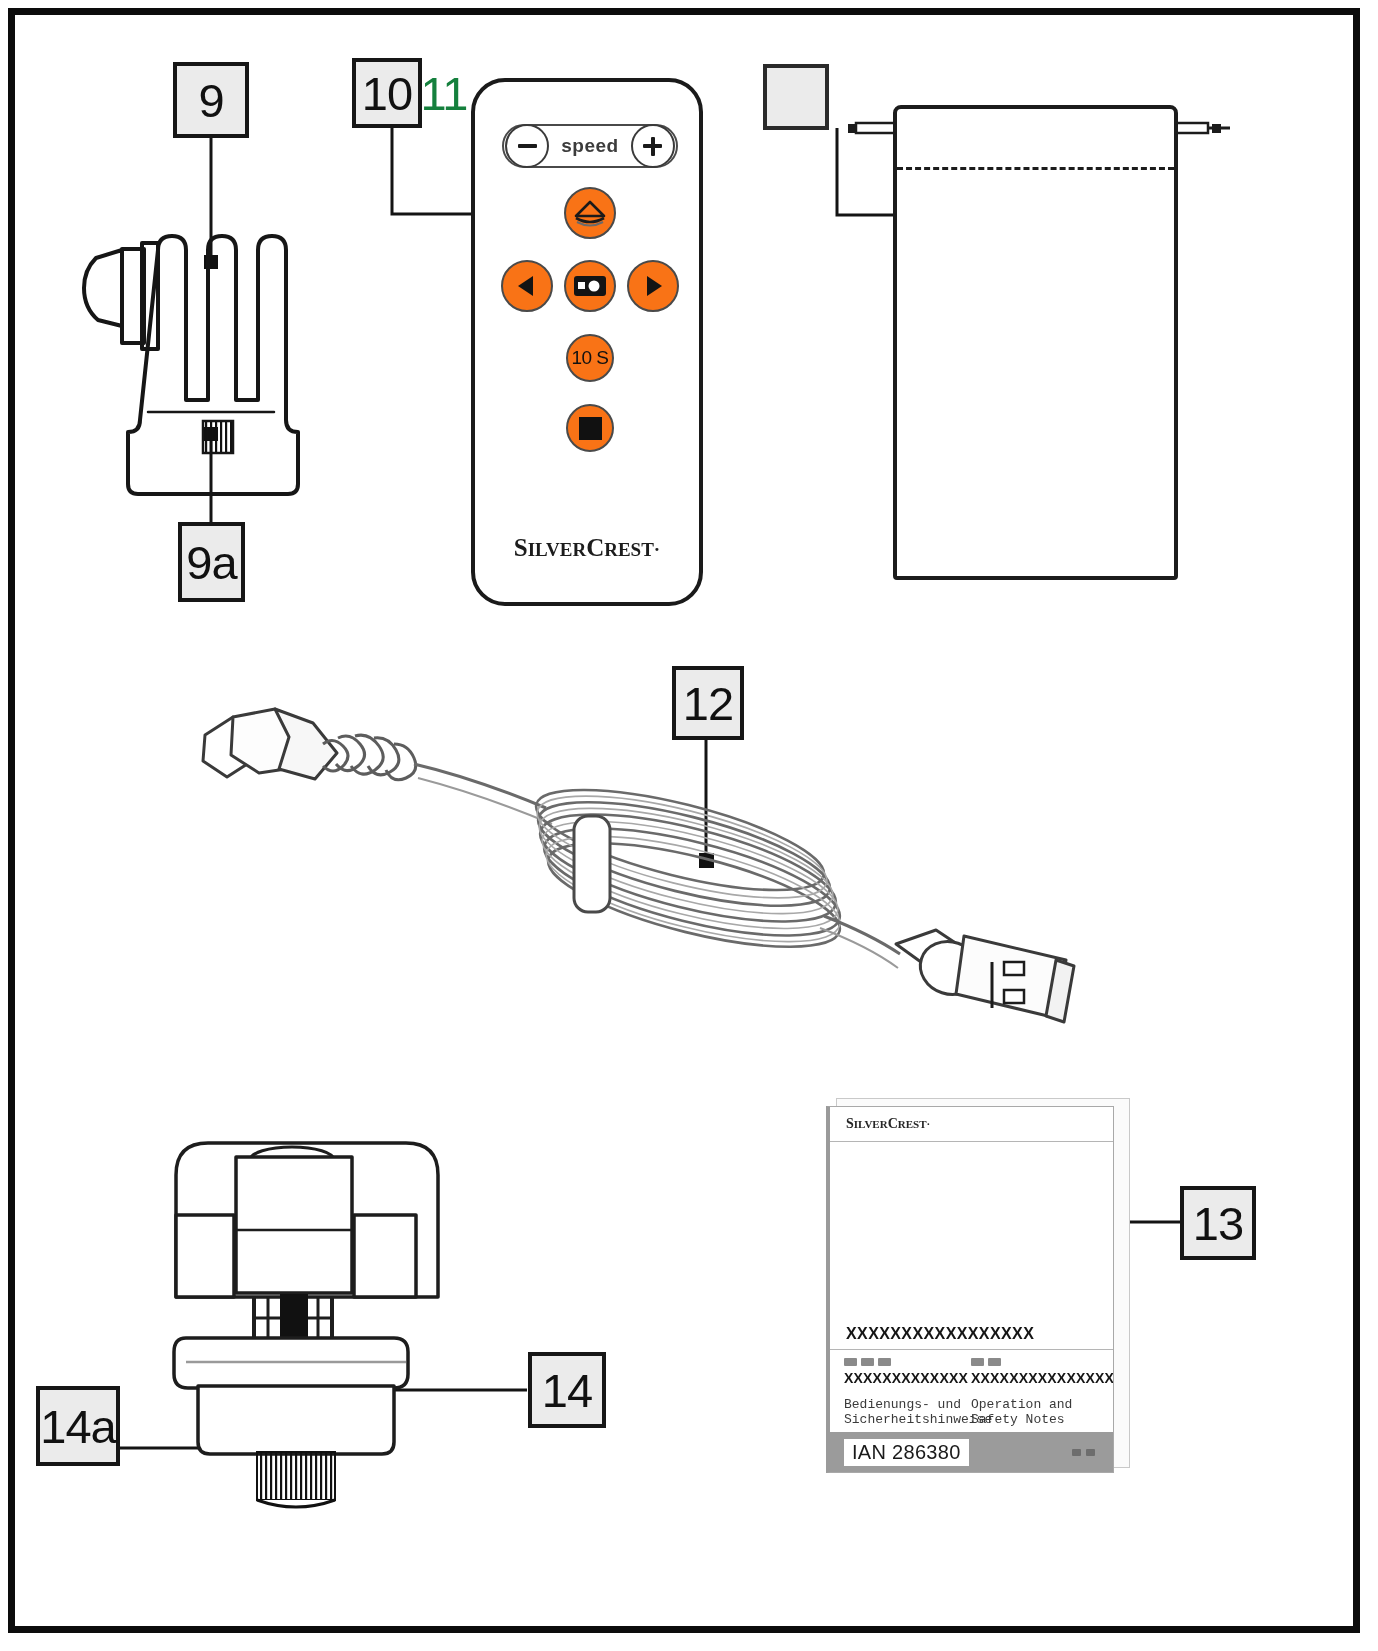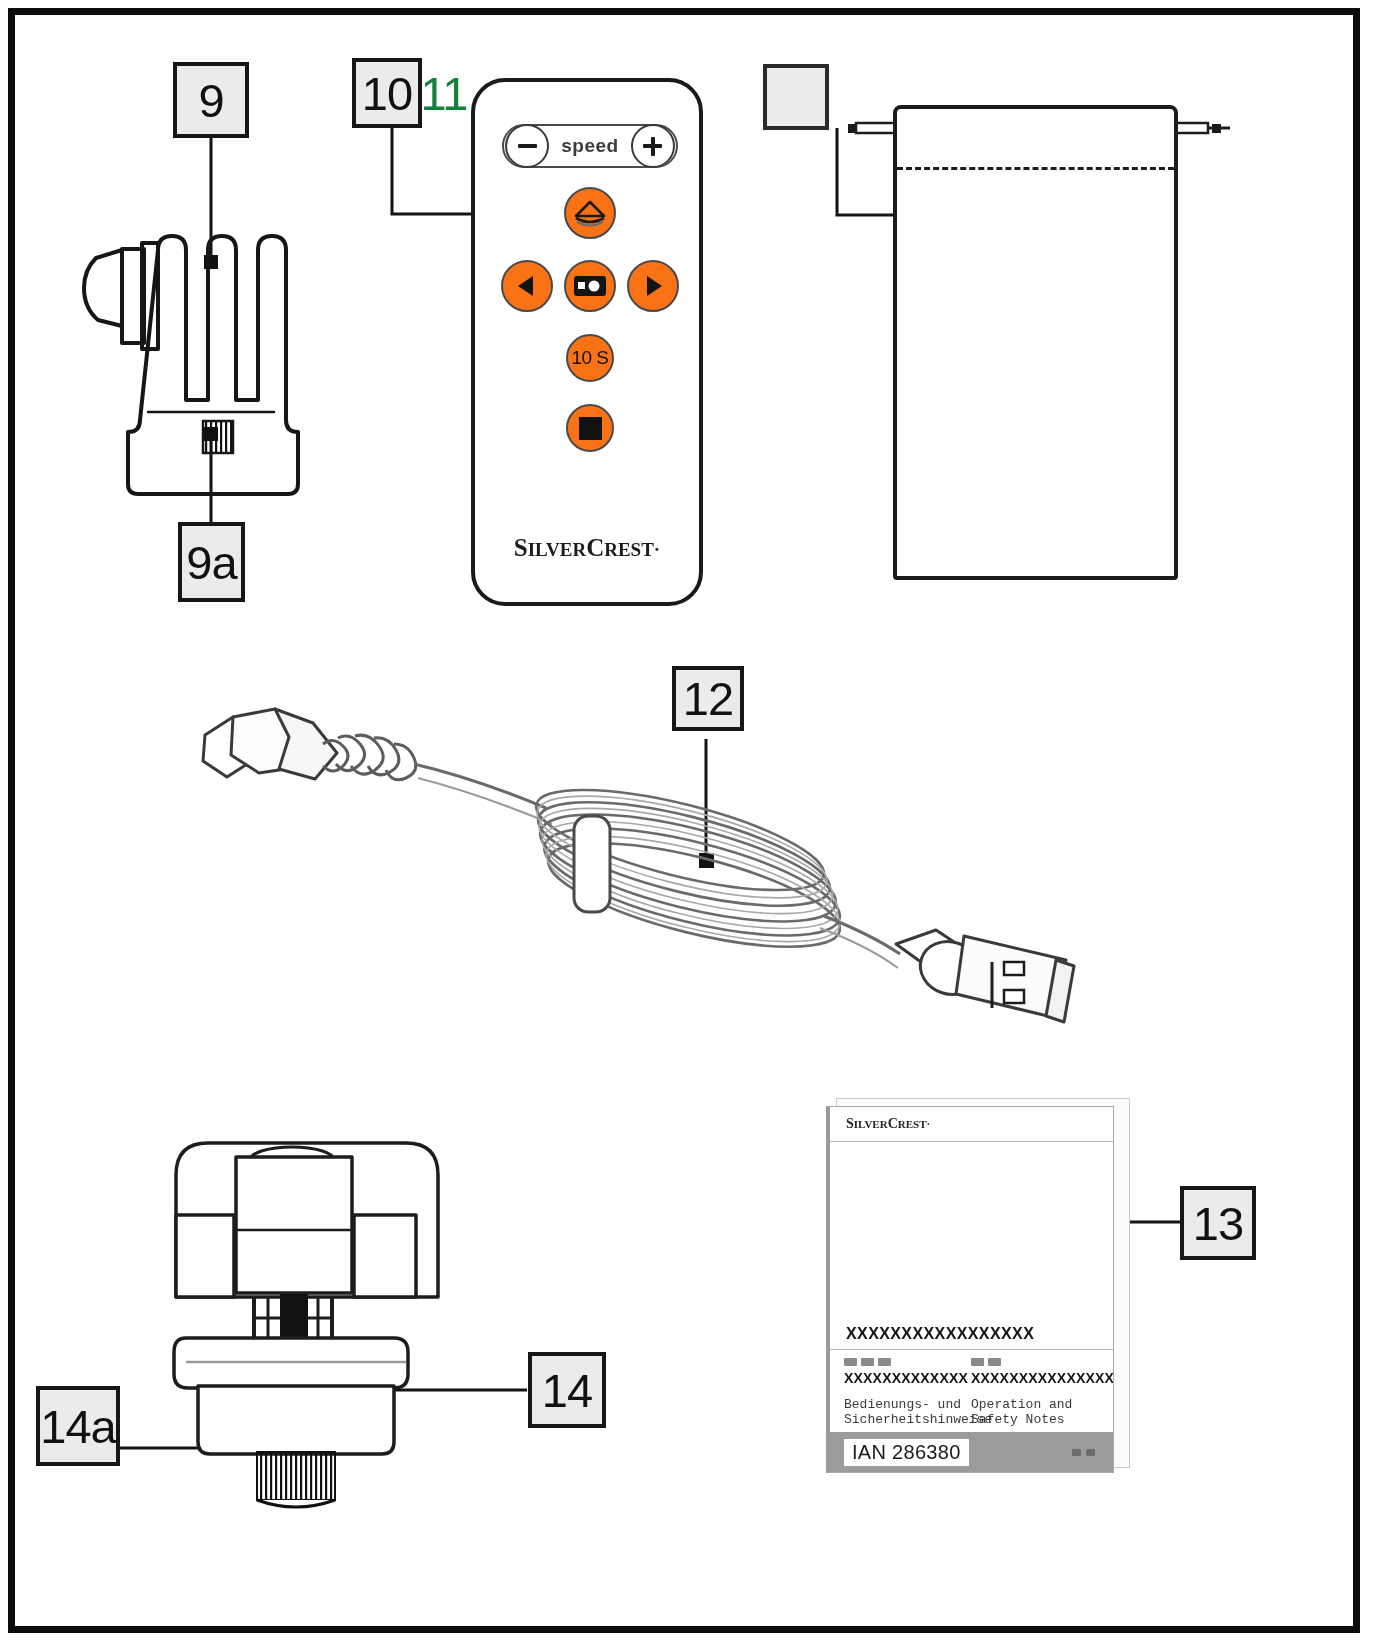--- a/index.html
+++ b/index.html
@@ -618,21 +618,21 @@
   <div class="callout" style="left:173px; top:62px; width:76px; height:76px;">9</div>
 
   <div class="callout" style="left:178px; top:522px; width:67px; height:80px;">9a</div>
 
   <div class="callout" style="left:352px; top:58px; width:70px; height:70px;">10</div>
 
   <div class="callout bare" style="left:420px; top:58px; width:48px; height:70px; font-size:47px;">11</div>
 
   <div class="callout-empty" style="left:763px; top:64px; width:66px; height:66px;"></div>
 
-  <div class="callout" style="left:672px; top:666px; width:72px; height:65px;">12</div>
+  <div class="callout" style="left:672px; top:666px; width:72px; height:74px;">12</div>
 
   <div class="callout" style="left:1180px; top:1186px; width:76px; height:74px;">13</div>
 
   <div class="callout" style="left:528px; top:1352px; width:78px; height:76px;">14</div>
 
   <div class="callout" style="left:36px; top:1386px; width:84px; height:80px;">14a</div>
 
 </div>
 
 </body></html>

